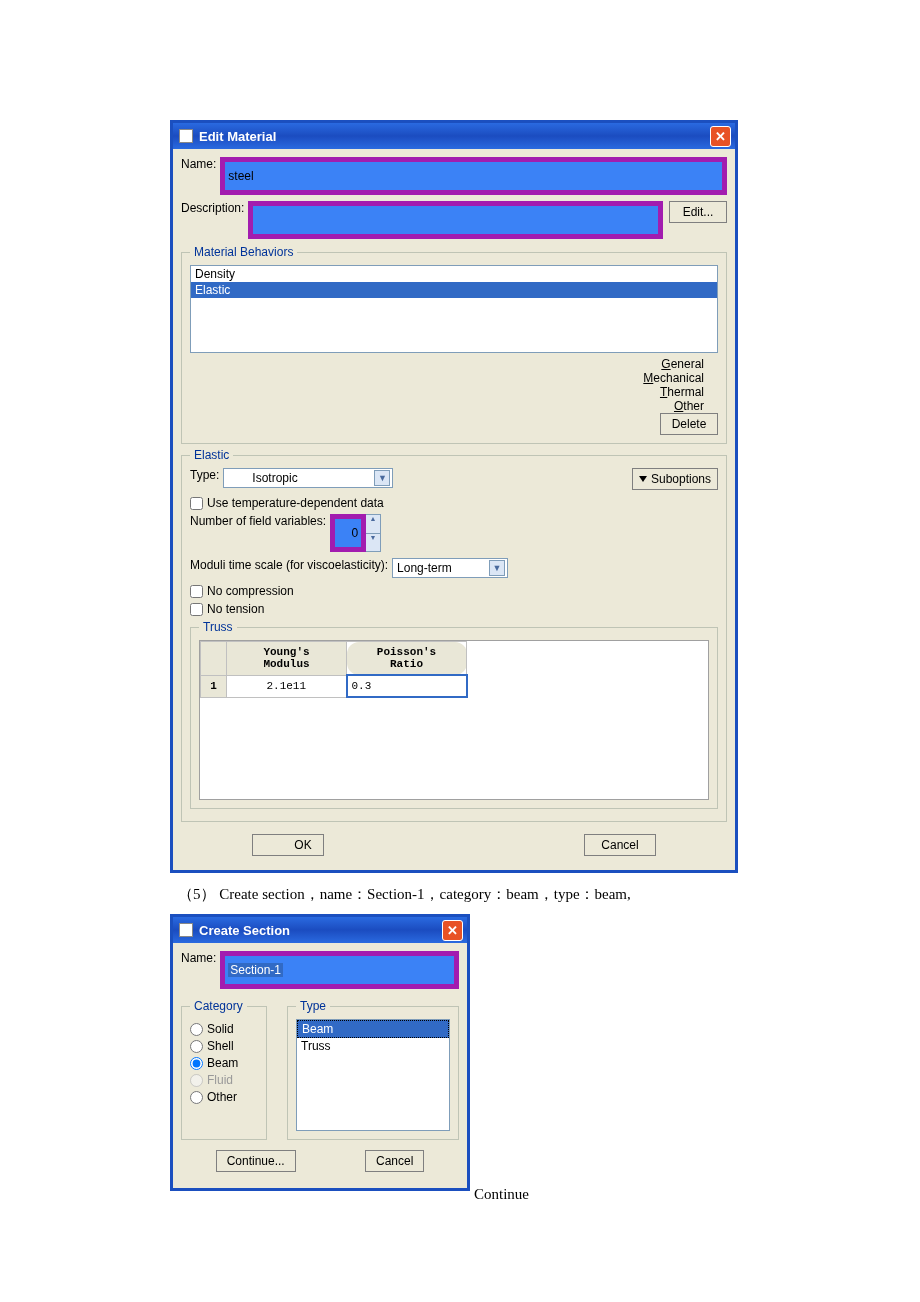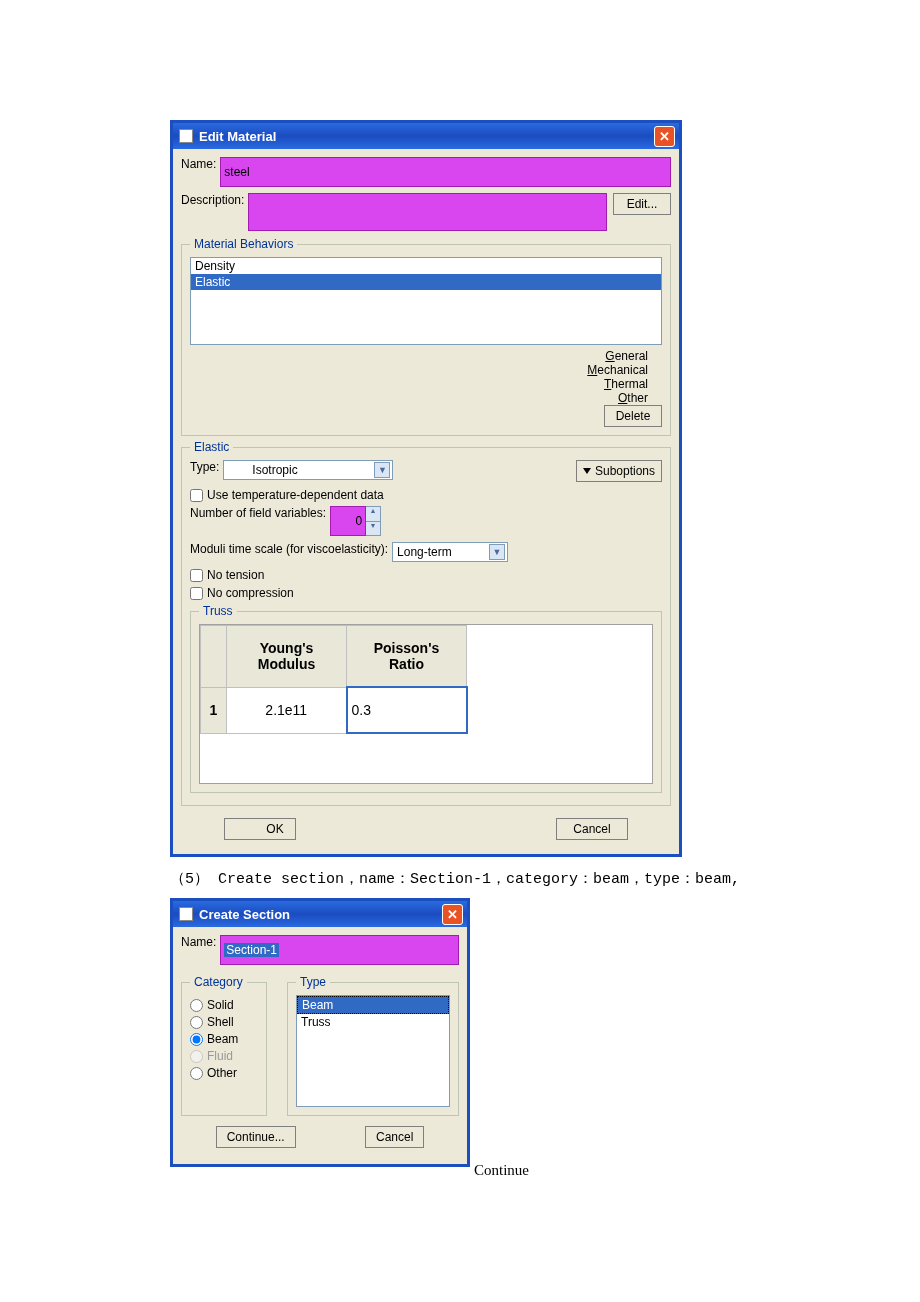--- a/index.html
+++ b/index.html
@@ -42,22 +42,22 @@
     color: #fff;
     display: flex; align-items: center; justify-content: center;
     font-weight: bold;
     font-size: 13px;
     cursor: pointer;
   }
   .body { padding: 8px; }
   .row { display: flex; align-items: flex-start; margin-bottom: 6px; }
   .lbl { margin-right: 4px; }
   .txt {
-    border: 1px solid #a21caf;
-    background: #d946ef;
+    border: 5px solid #a21caf;
+    background: #3b82f6;
     height: 20px;
     padding: 14px 3px;
     font-family: inherit; font-size: 12px;
   }
   .txt.name { flex: 1; }
   .btn {
     border: 1px solid #7f7f7f;
     background: #ece9d8;
     padding: 2px 10px;
     font-family: inherit; font-size: 12px;
@@ -124,29 +124,30 @@
   .spinner .updn div { flex:1; background:#dbe6f5; font-size:7px; text-align:center; line-height:8px; color:#4a6a9d; cursor:pointer; }
   .spinner .updn div + div { border-top:1px solid #7f9db9; }
   .datagrid {
     border: 1px solid #a0a0a0;
     background: #fff;
     height: 160px;
   }
   .datagrid table { border-collapse: collapse; }
   .datagrid th, .datagrid td {
     border: 1px solid #c0c0c0;
-    padding: 14px 4px;
-    font-size: 14px;
+    padding: 4px 4px;
+    font-size: 11px;
+    font-family: Liberation Mono, monospace;
   }
   .datagrid th { background: #e9e7d7; font-weight: bold; text-align: center; }
   .datagrid .rownum { background: #e9e7d7; font-weight: bold; width: 26px; text-align: center; }
   .datagrid .cell { width: 120px; text-align: center; }
   .datagrid .editcell { border: 2px solid #316ac5 !important; text-align: left; }
   .btnrow { display: flex; justify-content: center; gap: 260px; padding: 8px 0 6px 0; }
-  .caption { font-family: Liberation Mono, monospace; font-size: 15px; margin: 6px 0 10px 0; }
+  .caption { font-family: Liberation Serif, serif; font-size: 15px; margin: 6px 0 10px 8px; }
   
   .dialog2 { width: 300px; }
   .twocol { display: flex; gap: 20px; }
   .twocol fieldset { flex-shrink: 0; }
   .twocol fieldset.cat { width: 86px; }
   .twocol fieldset.typ { flex: 1; }
   .radiolist label { display: flex; align-items: center; margin: 3px 0; cursor: pointer; }
   .radiolist input { margin: 0 4px 0 0; }
   .radiolist .disabled { color: #999; }
   .typelist {
@@ -159,21 +160,21 @@
   .btnrow2 { display: flex; justify-content: space-around; padding: 6px 0 8px 0; }
   .bottomline { display: flex; align-items: flex-end; }
   .bottomline .cont { font-family: "Times New Roman", serif; font-size: 15px; margin-left: 4px; }
   .selected-name {
     background: #316ac5; color: #fff; padding: 0 2px;
   }
 </style>
 </head>
 <body>
 
-<div class="dialog" style="width:512px;">
+<div class="dialog" style="width:568px;">
   <div class="titlebar">
     <span class="sysicon"></span>
     <span class="title"><span>Edit Material</span></span>
     <span class="flex"></span>
     <div class="closebtn">✕</div>
   </div>
   <div class="body">
     <div class="row">
       <span class="lbl">Name:</span>
       <input class="txt name" value="steel" style="">
@@ -230,37 +231,37 @@
       </div>
       <div class="row">
         <span class="lbl">Moduli time scale (for viscoelasticity):</span>
         <div class="sel" style="width:116px;">
           <span style="flex:1;">Long-term</span>
           <span class="arrow">▼</span>
         </div>
       </div>
       <div class="chk">
         <input type="checkbox" style="">
-        <span>No tension</span>
+        <span>No compression</span>
       </div>
       <div class="chk">
         <input type="checkbox" style="">
-        <span>No compression</span>
+        <span>No tension</span>
       </div>
 
       <fieldset>
         <legend>Truss</legend>
         <div class="datagrid">
           <table>
             <tbody>
                 <tr>
               <th class="rownum"></th>
               <th class="cell" style="white-space:pre;">Young's
 Modulus</th>
-              <th class="cell" style="white-space:pre;">Poisson's
+              <th class="cell" style="white-space:pre;border-radius:12px;">Poisson's
 Ratio</th>
             </tr>
             <tr>
               <td class="rownum">1</td>
               <td class="cell">2.1e11</td>
               <td class="cell editcell">0.3</td>
             </tr>
           </tbody>
             </table>
         </div>

